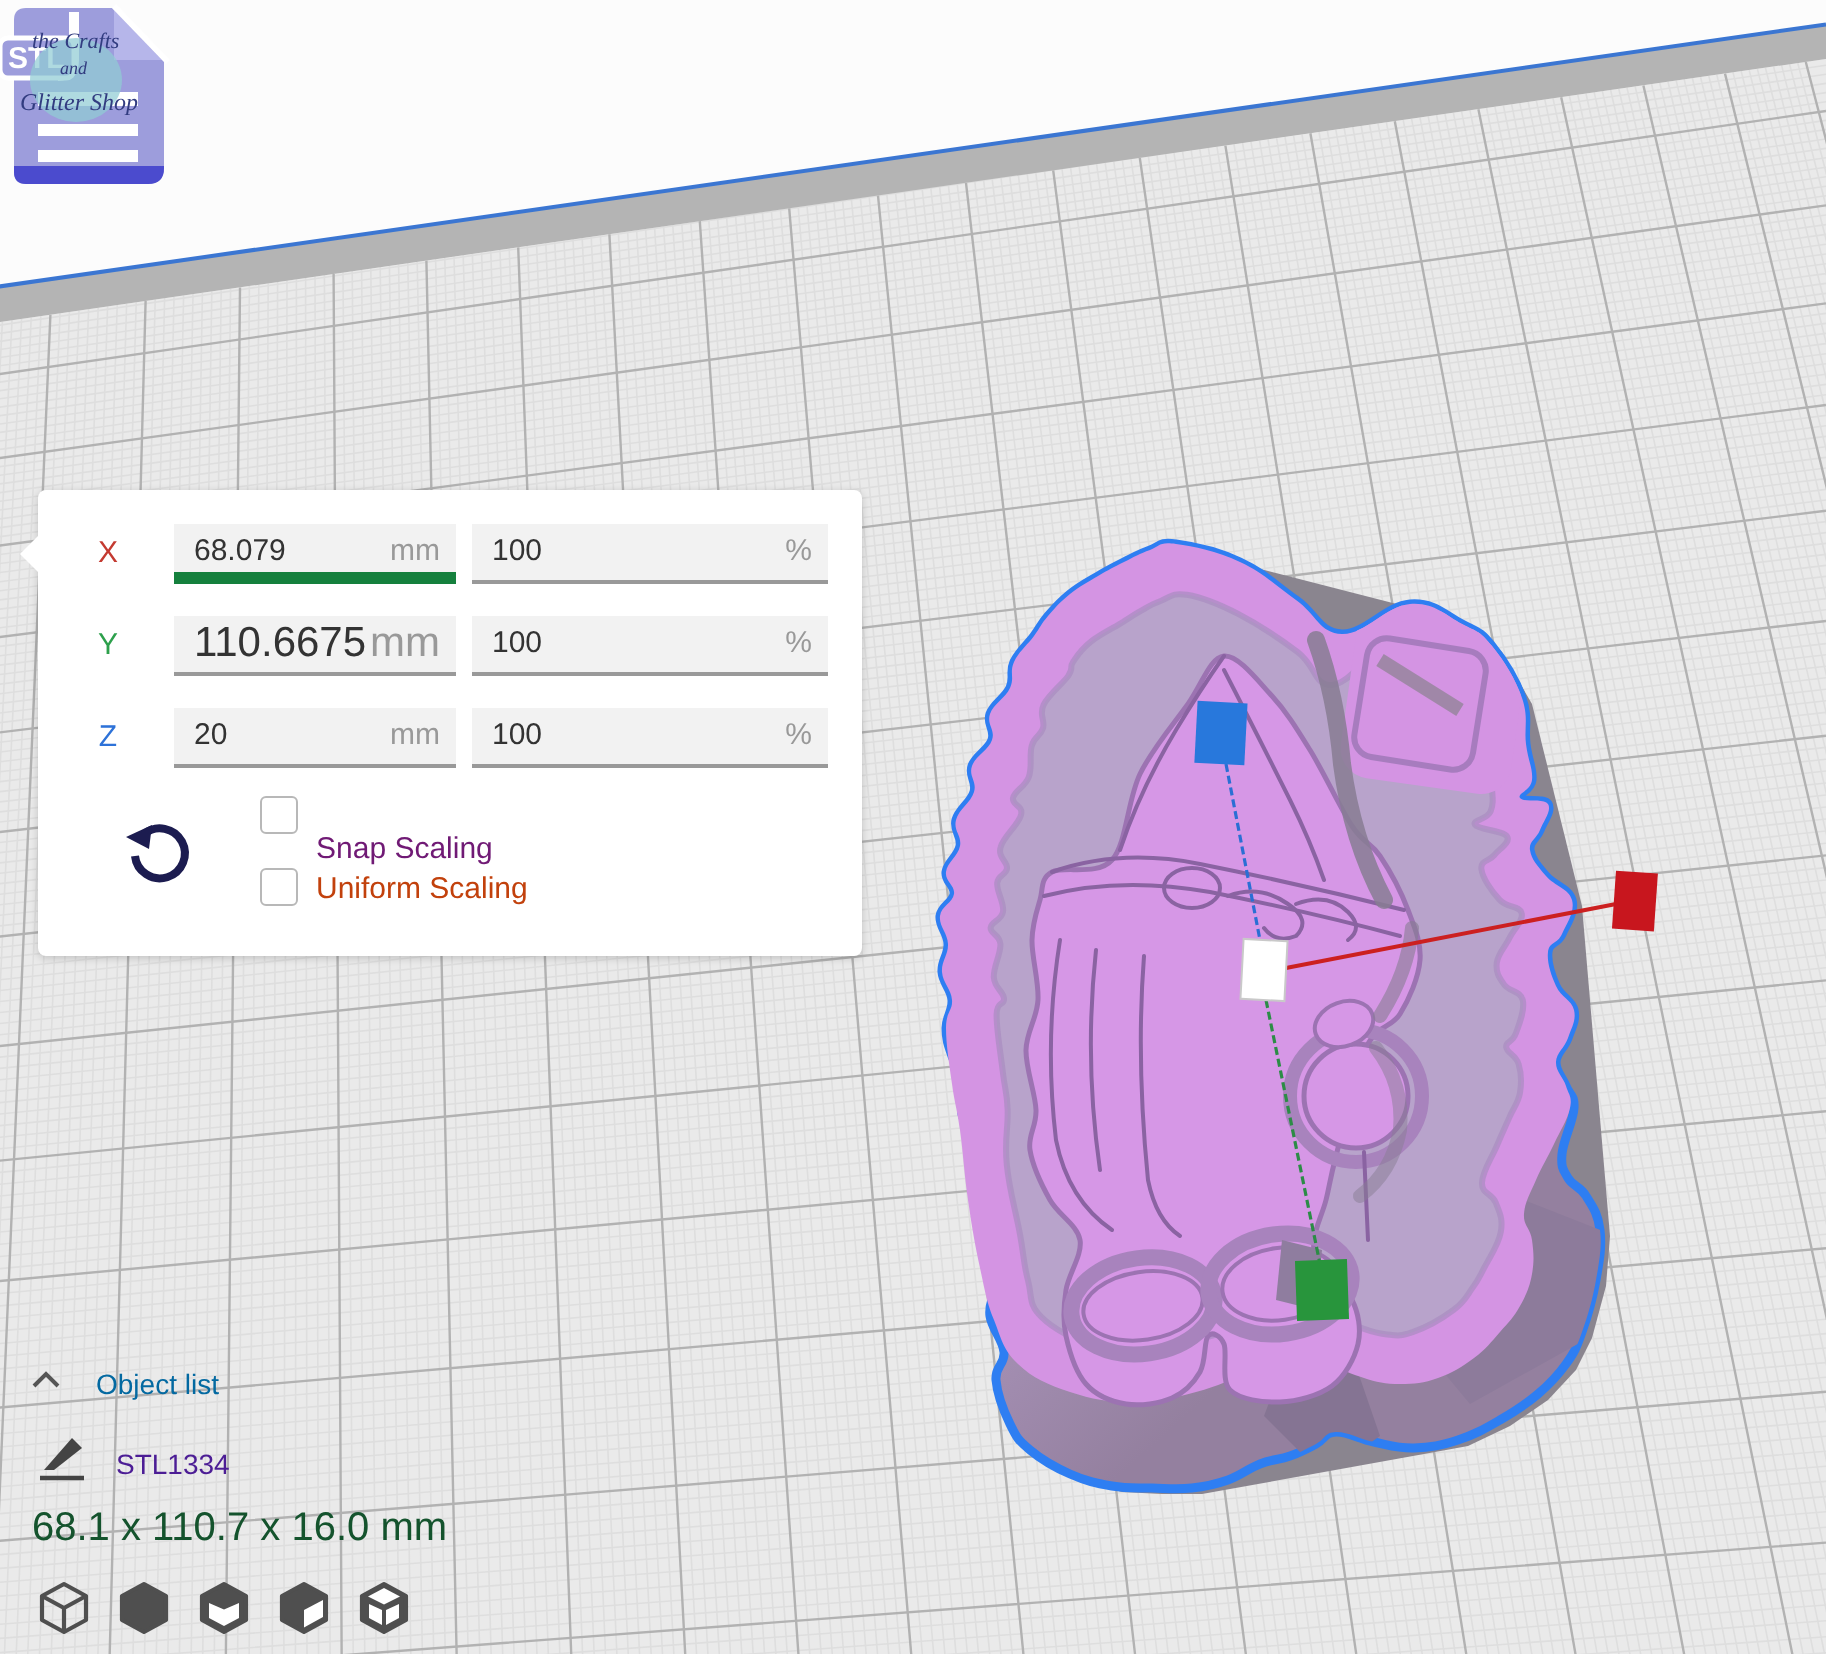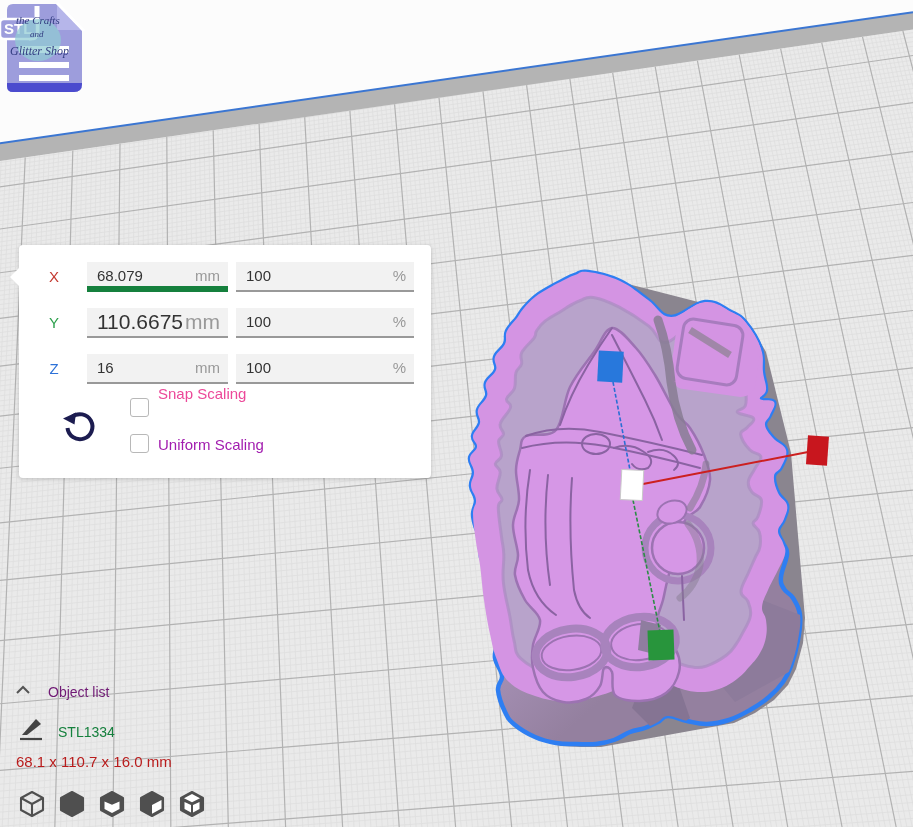--- a/index.html
+++ b/index.html
@@ -98,30 +98,30 @@
 </svg>
 <div style="position:absolute;left:19px;top:245px;width:412px;height:233px;background:#fff;border-radius:4px;box-shadow:0 1px 4px rgba(0,0,0,0.18)">
 <div style="position:absolute;left:-9px;top:22px;width:0;height:0;border-top:10px solid transparent;border-bottom:10px solid transparent;border-right:10px solid #fff"></div>
 <div style="position:absolute;left:25px;top:17px;width:20px;height:30px;line-height:30px;text-align:center;color:#c43a31;font-size:15px">X</div>
 <div style="position:absolute;left:68px;top:17px;width:141px;height:30px;background:#f2f2f2;border-bottom:6px solid #15803d;font-size:15px;color:#333;line-height:28px"><span style="margin-left:10px">68.079</span><span style="float:right;margin-right:8px;color:#999">mm</span></div>
 <div style="position:absolute;left:217px;top:17px;width:178px;height:30px;background:#f2f2f2;border-bottom:2px solid #999;font-size:15px;color:#333;line-height:28px"><span style="margin-left:10px">100</span><span style="float:right;margin-right:8px;color:#999">%</span></div>
     <div style="position:absolute;left:25px;top:63px;width:20px;height:30px;line-height:30px;text-align:center;color:#2da04c;font-size:15px">Y</div>
 <div style="position:absolute;left:68px;top:63px;width:141px;height:30px;background:#f2f2f2;border-bottom:2px solid #999;font-size:21px;color:#333;line-height:28px"><span style="margin-left:10px">110.6675</span><span style="float:right;margin-right:8px;color:#999">mm</span></div>
 <div style="position:absolute;left:217px;top:63px;width:178px;height:30px;background:#f2f2f2;border-bottom:2px solid #999;font-size:15px;color:#333;line-height:28px"><span style="margin-left:10px">100</span><span style="float:right;margin-right:8px;color:#999">%</span></div>
     <div style="position:absolute;left:25px;top:109px;width:20px;height:30px;line-height:30px;text-align:center;color:#2d72d8;font-size:15px">Z</div>
-<div style="position:absolute;left:68px;top:109px;width:141px;height:30px;background:#f2f2f2;border-bottom:2px solid #999;font-size:15px;color:#333;line-height:28px"><span style="margin-left:10px">16</span><span style="float:right;margin-right:8px;color:#999">mm</span></div>
+<div style="position:absolute;left:68px;top:109px;width:141px;height:30px;background:#f2f2f2;border-bottom:2px solid #999;font-size:15px;color:#333;line-height:28px"><span style="margin-left:10px">20</span><span style="float:right;margin-right:8px;color:#999">mm</span></div>
 <div style="position:absolute;left:217px;top:109px;width:178px;height:30px;background:#f2f2f2;border-bottom:2px solid #999;font-size:15px;color:#333;line-height:28px"><span style="margin-left:10px">100</span><span style="float:right;margin-right:8px;color:#999">%</span></div>
 <svg width="40" height="40" viewBox="0 0 40 40" style="position:absolute;left:41px;top:163px">
 <path d="M12 9 A 12.5 12.5 0 1 1 7.5 20" fill="none" stroke="#1c1c50" stroke-width="4"></path>
 <path d="M3 10.5 L16 4.5 L14.5 16.5 Z" fill="#1c1c50"></path>
 </svg>
 <div style="position:absolute;left:111px;top:153px;width:19px;height:19px;border:1.5px solid #b8b8b8;border-radius:3px;background:#fff"></div>
 <div style="position:absolute;left:111px;top:189px;width:19px;height:19px;border:1.5px solid #b8b8b8;border-radius:3px;background:#fff"></div>
-<div style="position:absolute;left:139px;top:140px;font-size:15px;color:#ec4899">Snap Scaling</div>
-<div style="position:absolute;left:139px;top:191px;font-size:15px;color:#a21caf">Uniform Scaling</div>
+<div style="position:absolute;left:139px;top:171px;font-size:15px;color:#701a75">Snap Scaling</div>
+<div style="position:absolute;left:139px;top:191px;font-size:15px;color:#c2410c">Uniform Scaling</div>
 </div>
 <svg width="260" height="160" viewBox="0 0 260 160" style="position:absolute;left:0;top:667px">
 <path d="M17 26 L23 20 L29 26" stroke="#555" stroke-width="2" fill="none"></path>
 <path d="M20 72 L42 72" stroke="#444" stroke-width="2.2"></path>
 <path d="M22 68 L36 52 L41 57 L27 68 Z" fill="#444"></path>
 <g transform="translate(19,124)" stroke="#4f4f4f" stroke-width="2.1" fill="none" stroke-linejoin="round">
       <path d="M13 1 L24 7 L24 19 L13 25 L2 19 L2 7 Z"></path>
       <path d="M2 7 L13 13 L24 7 M13 13 L13 25"></path>
     </g>
     <g transform="translate(59,124)" stroke="#4f4f4f" stroke-width="2.1" fill="none" stroke-linejoin="round">
@@ -135,14 +135,14 @@
       <path d="M13 1 L24 7 L24 19 L13 25 L2 19 L2 7 Z" fill="#4f4f4f"></path>
       <path d="M13 14 L22.5 9 L22.5 17.5 L13 22.8 Z" fill="#fff" stroke="none"></path>
     </g>
     <g transform="translate(179,124)" stroke="#4f4f4f" stroke-width="2.1" fill="none" stroke-linejoin="round">
       <path d="M13 1 L24 7 L24 19 L13 25 L2 19 L2 7 Z" fill="#4f4f4f"></path>
       <path d="M5 7.2 L13 3 L21 7.2 L13 11.2 Z" fill="#fff" stroke="none"></path>
       <path d="M5.5 11 L12 14 L12 21.5 L5.5 18 Z" fill="#fff" stroke="none"></path>
       <path d="M14 14 L20.5 11 L20.5 18 L14 21.5 Z" fill="#fff" stroke="none"></path>
     </g>
 </svg>
-<div style="position:absolute;left:48px;top:684px;font-size:14px;color:#701a75">Object list</div>
-<div style="position:absolute;left:58px;top:724px;font-size:14px;color:#15803d">STL1334</div>
-<div style="position:absolute;left:16px;top:753px;font-size:15px;color:#b91c1c">68.1 x 110.7 x 16.0 mm</div>
+<div style="position:absolute;left:48px;top:684px;font-size:14px;color:#0369a1">Object list</div>
+<div style="position:absolute;left:58px;top:724px;font-size:14px;color:#4c1d95">STL1334</div>
+<div style="position:absolute;left:16px;top:753px;font-size:20px;color:#14532d">68.1 x 110.7 x 16.0 mm</div>
 </body></html>

